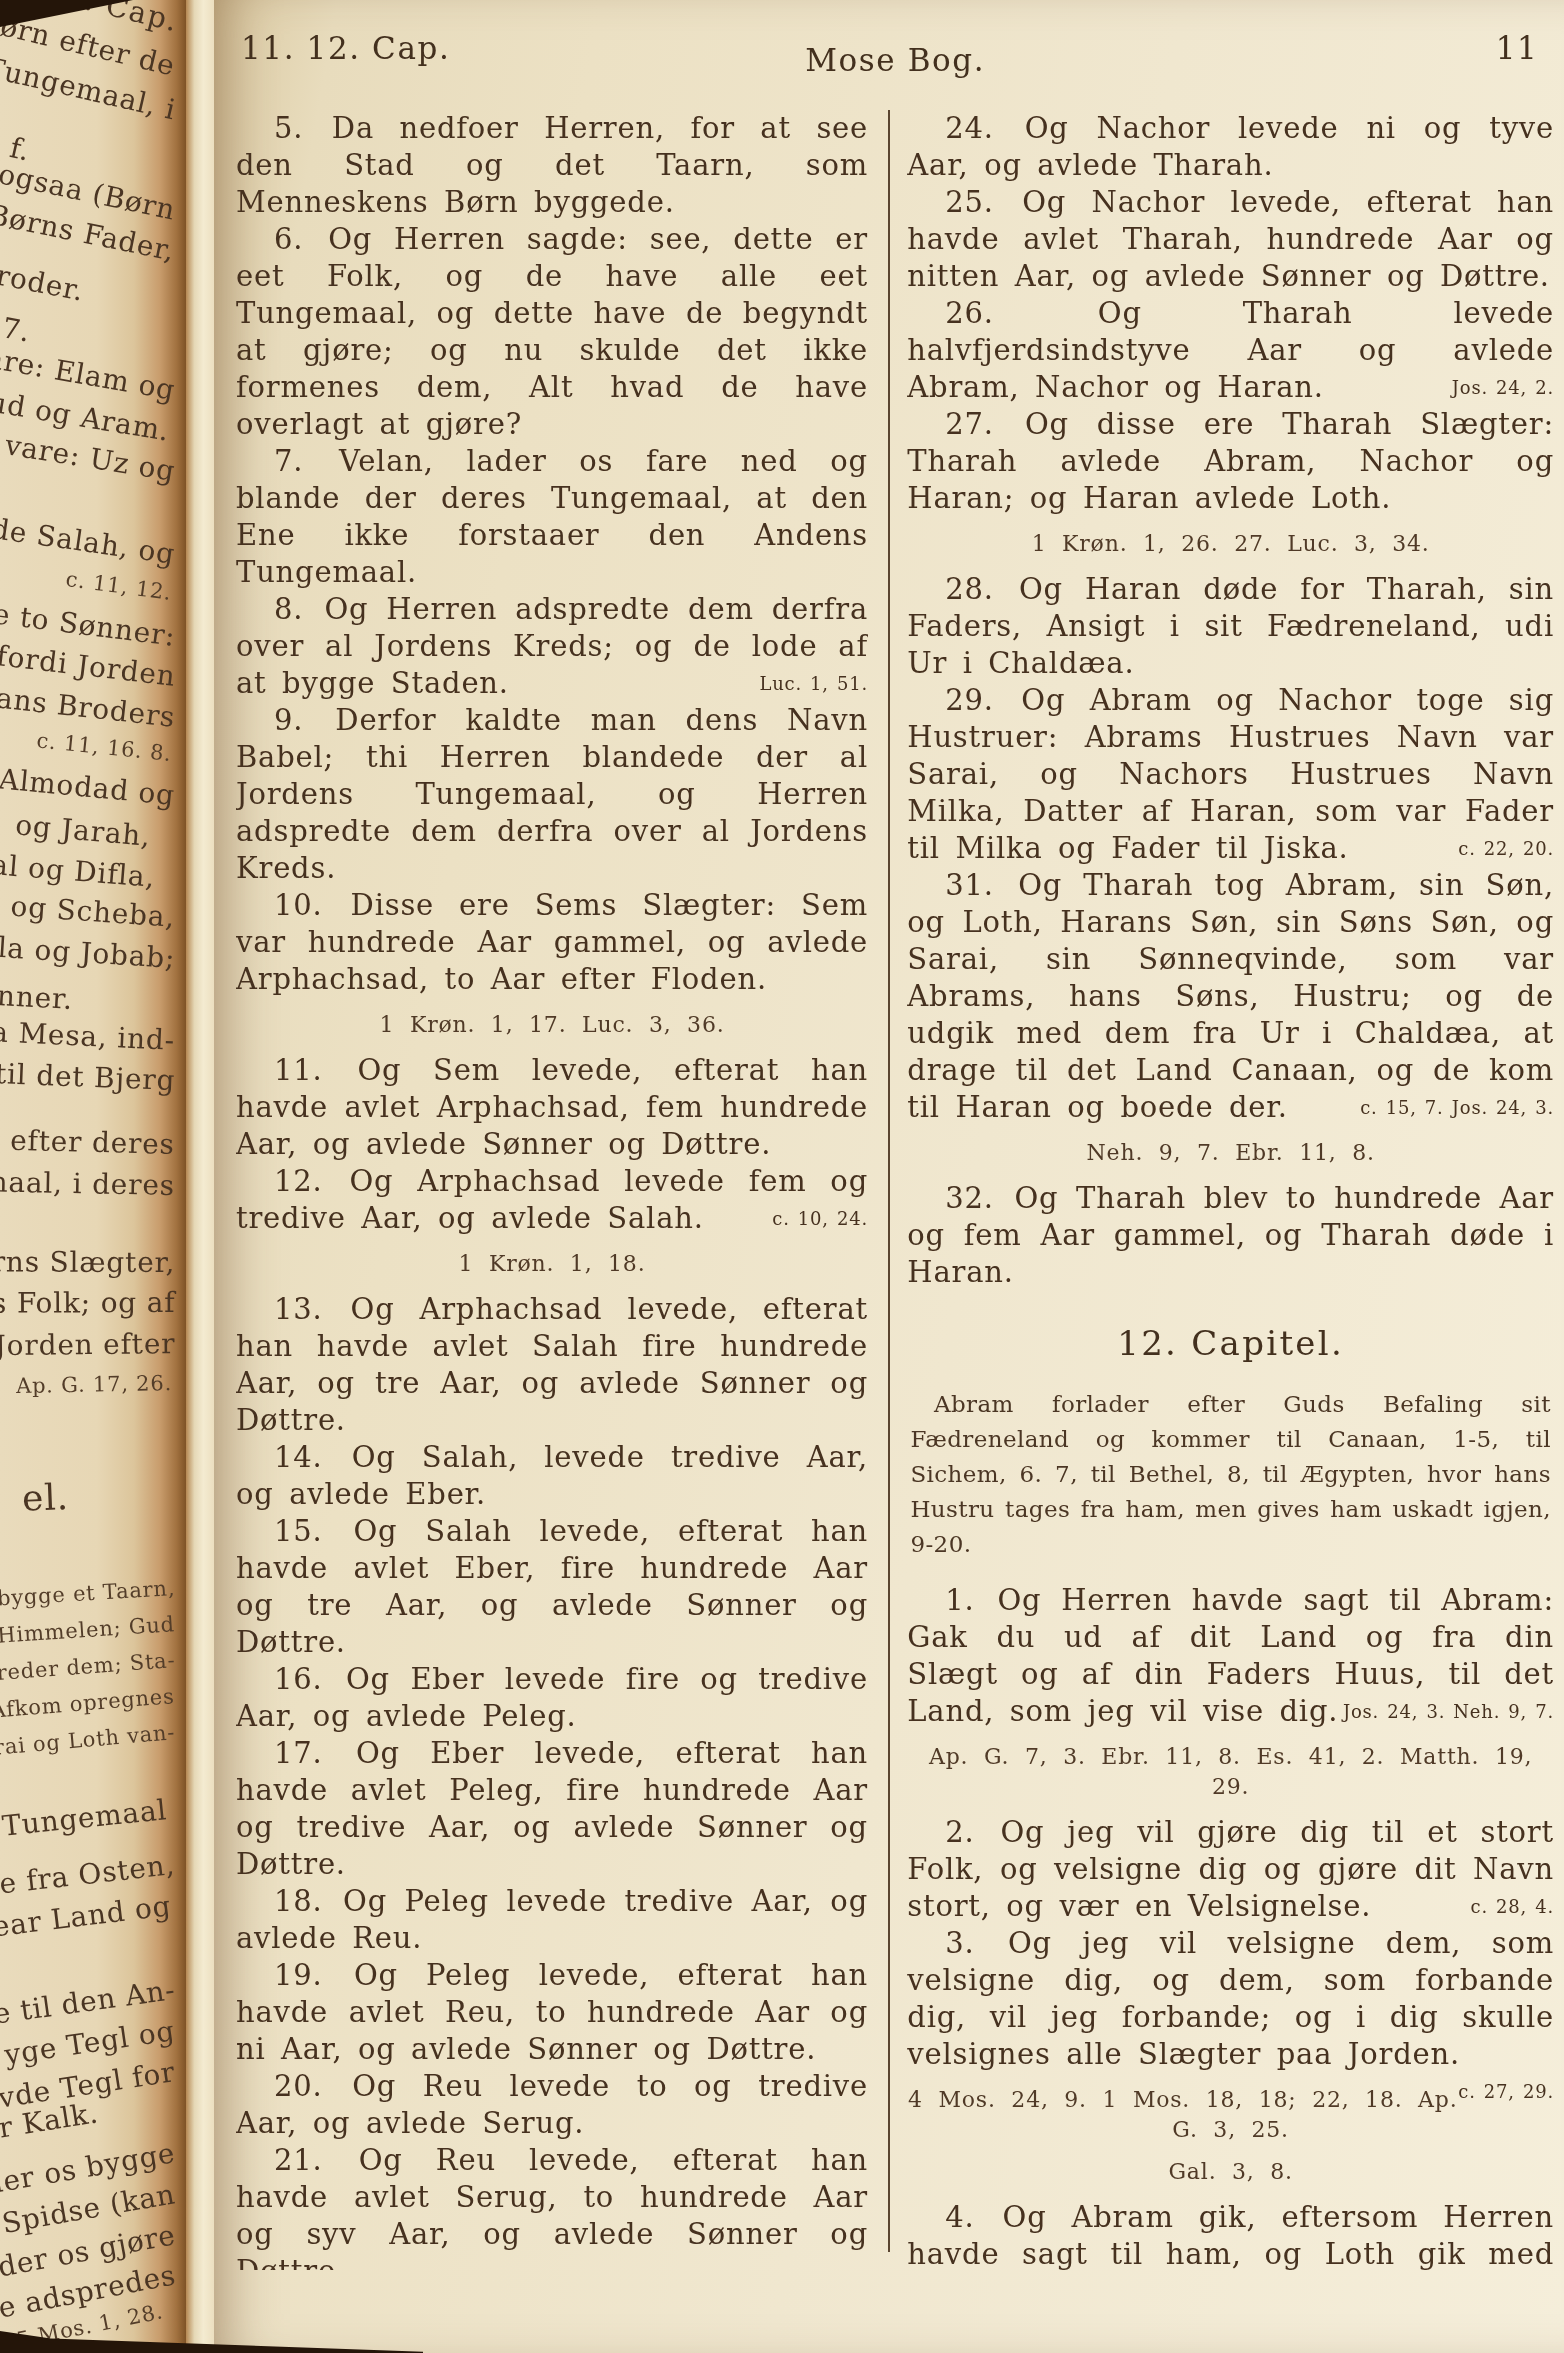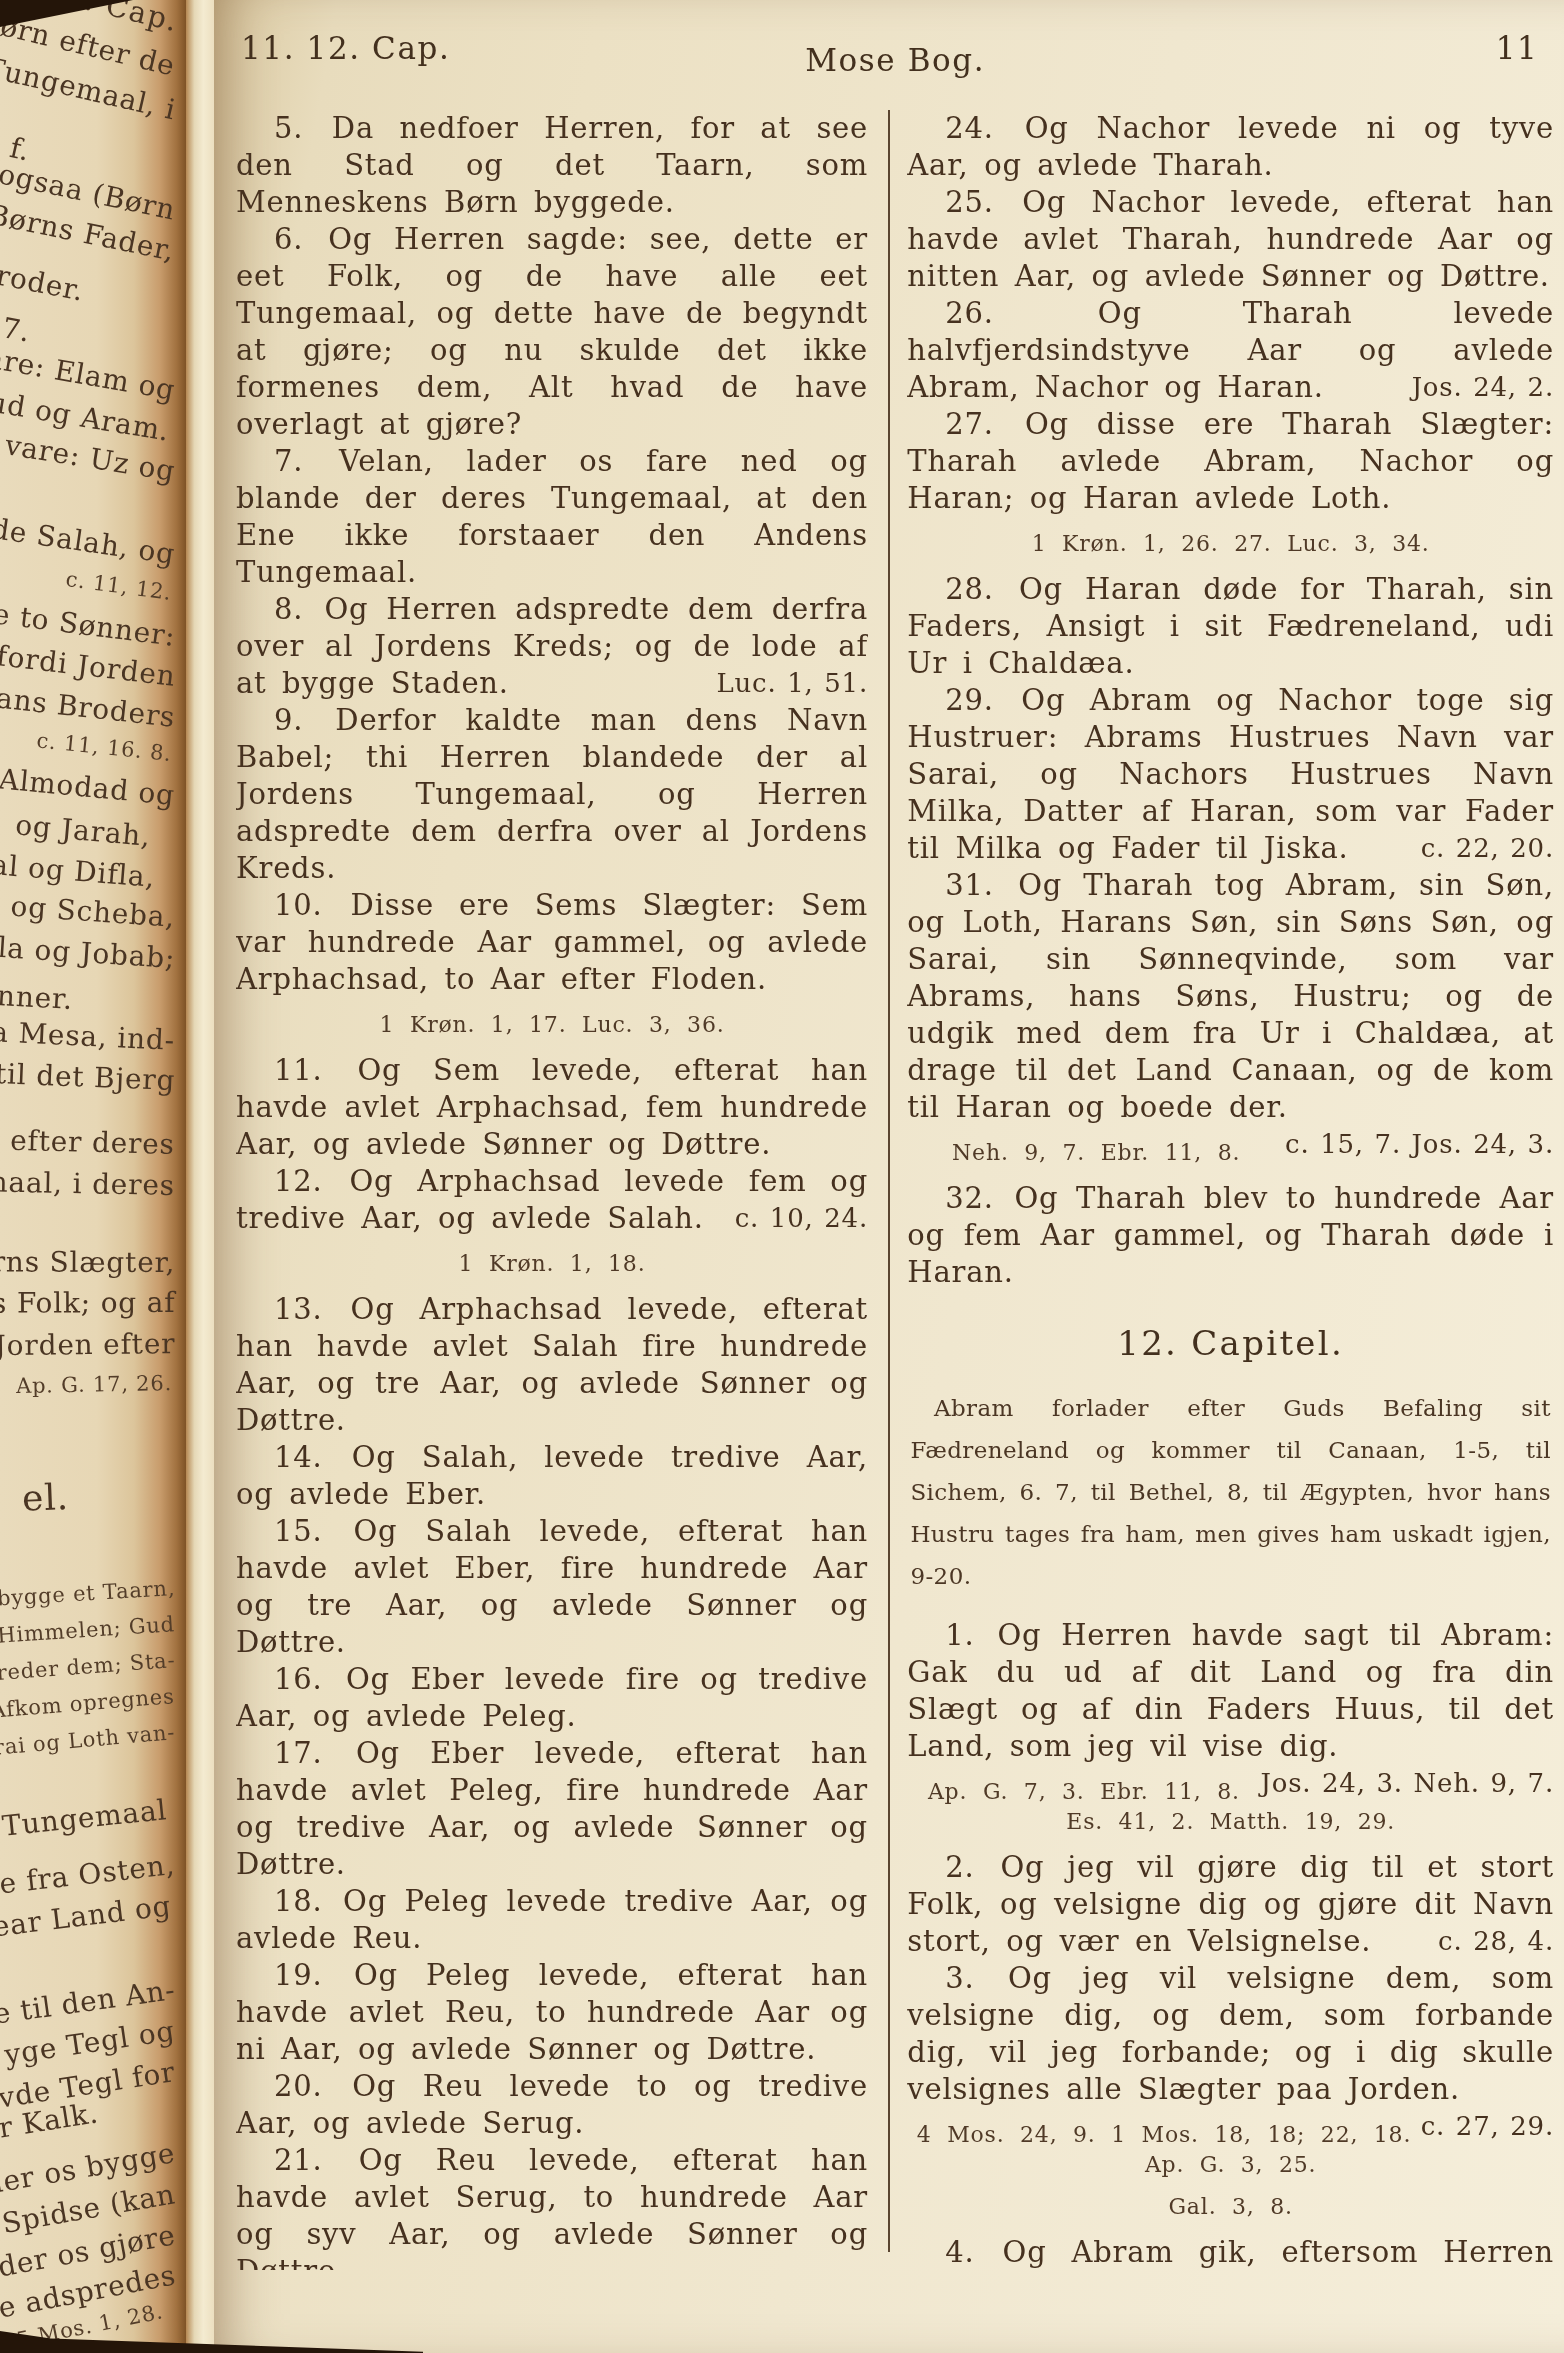--- a/index.html
+++ b/index.html
@@ -51,32 +51,32 @@
     margin:0 17px 0 20.3px;height:2142px;align-self:flex-start;
   }
   .col-right{flex:1;margin-right:11px;}
   .verse{
     margin:0;font-size:29px;line-height:37px;
     text-align:justify;text-indent:38px;
     letter-spacing:0.8px;word-spacing:5.5px;
   }
   .vnum{padding-right:3.1px;}
   .vref{
-    float:right;text-indent:0;font-size:26px;letter-spacing:0.8px;word-spacing:1.6px;
+    float:right;text-indent:0;font-size:18px;letter-spacing:0.8px;word-spacing:1.6px;
   }
   .refline{
     margin:12px 0;font-size:22px;line-height:30px;text-align:center;
     letter-spacing:0.8px;word-spacing:7.8px;color:#503a27;
   }
   .chapter{
     margin:33px 0 23.5px 0;font-size:34px;line-height:39px;
     text-align:center;letter-spacing:2.3px;color:#43301e;
   }
   .summary{
-    margin:0 3.1px 20.3px 3.1px;font-size:23px;line-height:42px;
+    margin:0 3.1px 20.3px 3.1px;font-size:23px;line-height:35px;
     text-align:justify;text-indent:23.5px;letter-spacing:0.4px;word-spacing:2.3px;
     color:#4b3624;
   }
   
   .corner-top-left{
     position:absolute;left:0;top:0;width:133px;height:27px;
     background:#241509;
     clip-path:polygon(0 0,100% 0,0 100%);
   }
   .corner-bottom-left{

